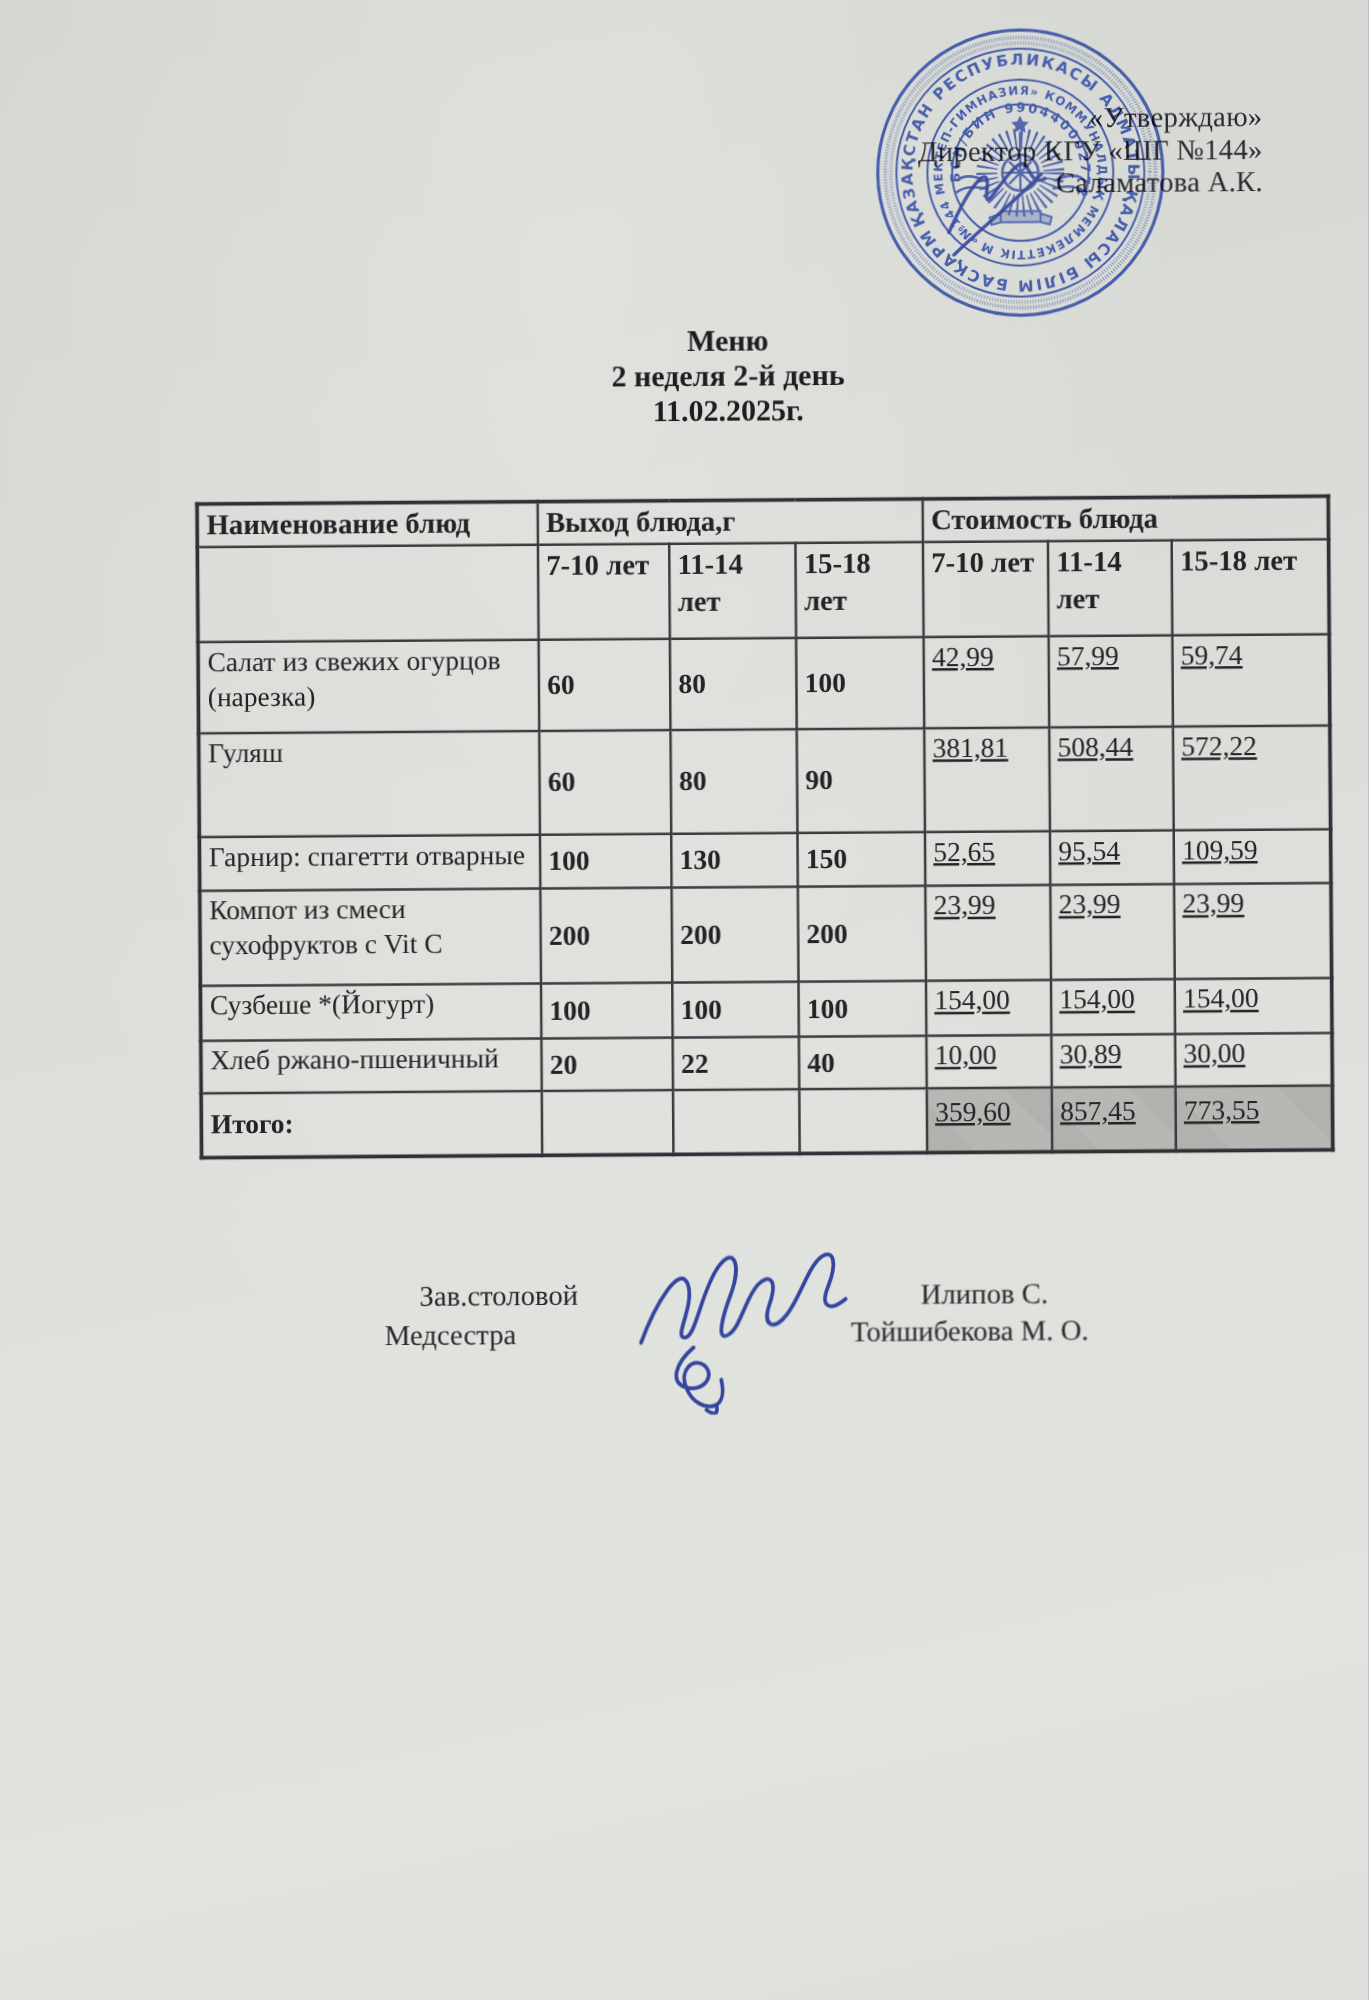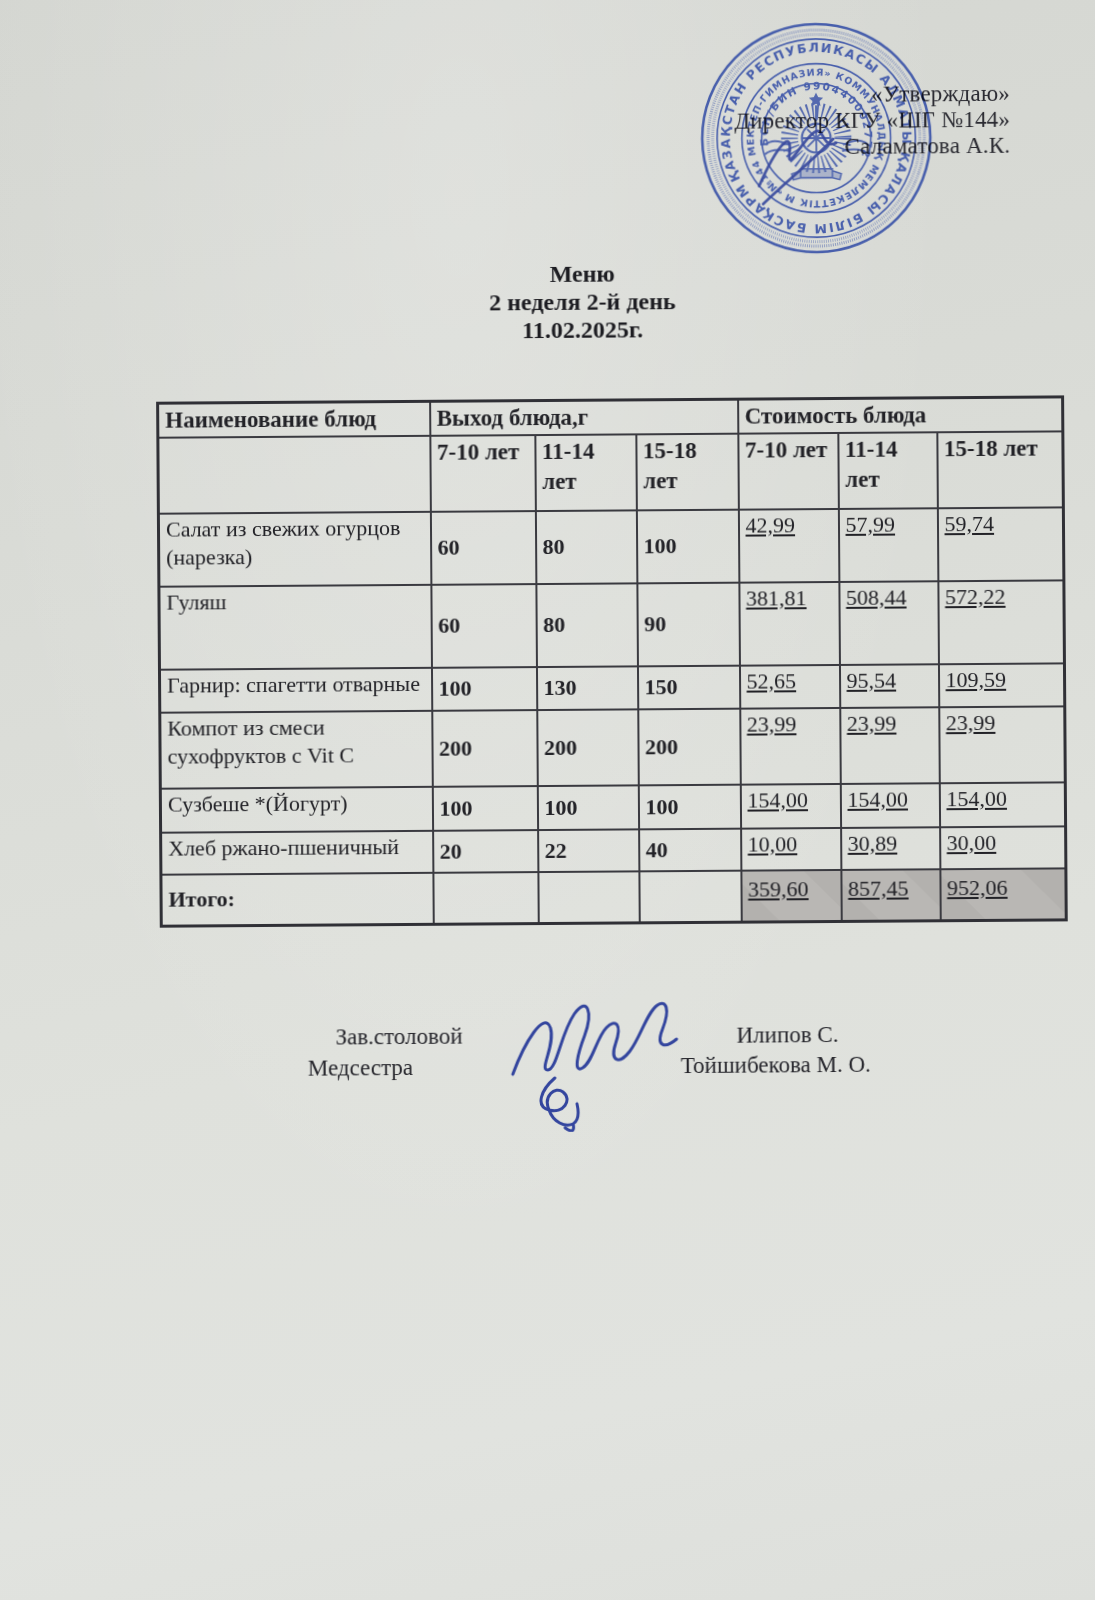--- a/index.html
+++ b/index.html
@@ -196,21 +196,21 @@
           <td class="p">30,89</td>
           <td class="p">30,00</td>
         </tr>
         <tr class="total">
           <td class="total-label">Итого:</td>
           <td></td>
           <td></td>
           <td></td>
           <td class="p gray">359,60</td>
           <td class="p gray">857,45</td>
-          <td class="p gray">952,06</td>
+          <td class="p gray">773,55</td>
         </tr>
       </tbody>
     </table>
 
     <div class="sig-left">
       <div class="l1">Зав.столовой</div>
       <div>Медсестра</div>
     </div>
 
     <svg class="sig-scribble" viewBox="0 0 215 150">

